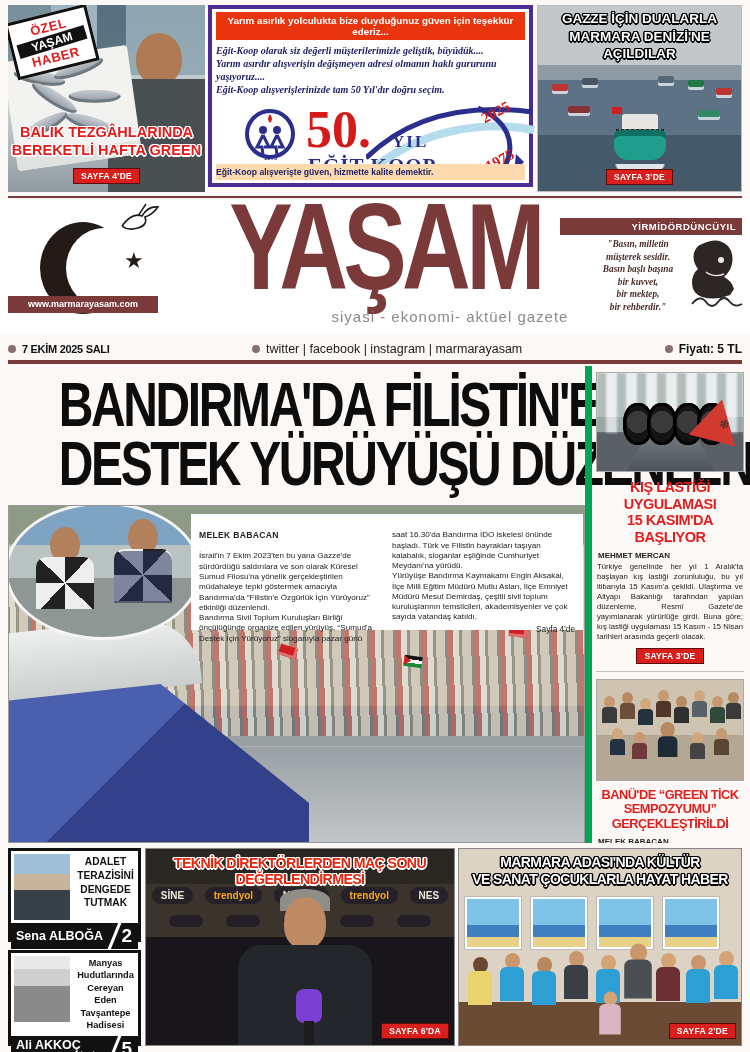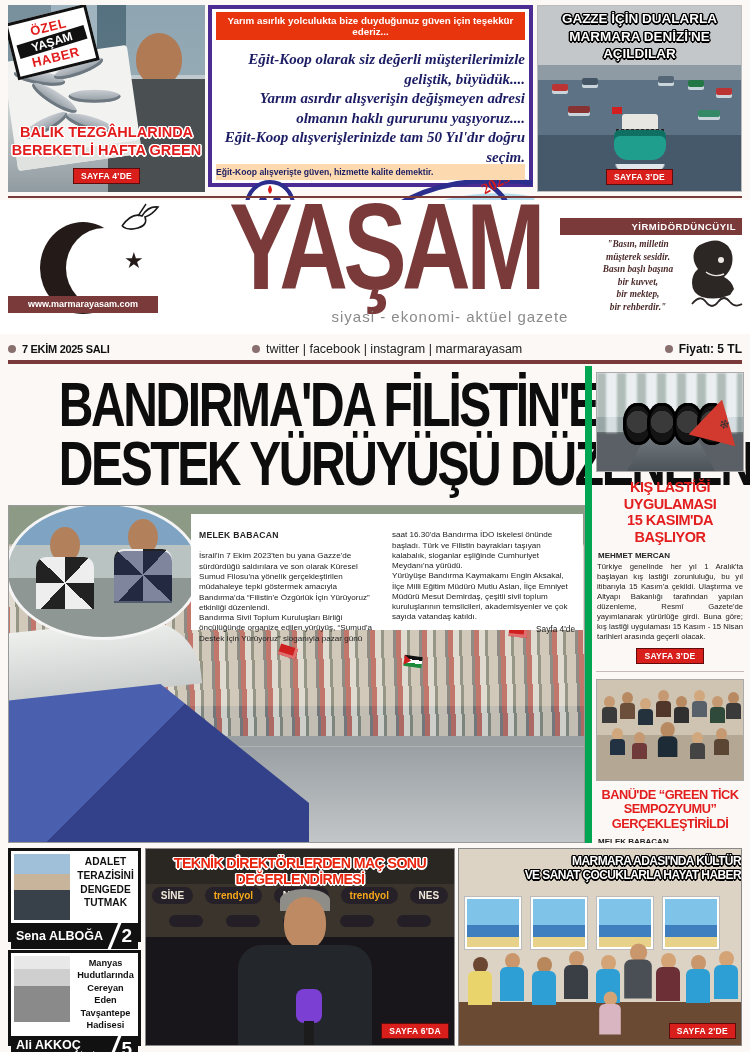--- a/index.html
+++ b/index.html
@@ -29,21 +29,21 @@
   .fish-box { left:2px; top:48px; width:125px; height:110px; background:#f2f3f1; transform:rotate(-8deg); border-radius:4px; box-shadow:inset 0 -14px 0 #dfe2de; }
   .fish { position:absolute; width:52px; height:13px; border-radius:50%; background:linear-gradient(180deg,#c8cdd2,#8d969e); box-shadow:inset 0 -3px 0 #6d7880; }
   .ozel-badge { left:2px; top:8px; width:84px; padding:3px 4px; background:#fff; border:3px solid #111; transform:rotate(-14deg); text-align:center; }
   .ozel-badge .l1,.ozel-badge .l3 { color:#e21c1c; font-weight:bold; font-size:13px; letter-spacing:.5px; }
   .ozel-badge .l2 { background:#111; color:#fff; font-weight:bold; font-size:12px; transform:rotate(-3deg); margin:1px 0; }
   .fish-head { left:0; right:0; top:118px; text-align:center; color:#e21c1c; font-weight:bold; font-size:14.5px; line-height:1.25; }
   .fish-sayfa { left:0; right:0; top:160px; text-align:center; }
 
   .panel-ad { left:208px; top:5px; width:325px; height:182px; background:#fff; border:4px solid #4a2c92; padding:3px 4px; }
   .ad-banner { background:#e8350e; color:#fff; font-weight:bold; font-size:9.8px; text-align:center; padding:3px 1px; }
-  .ad-lines { font-family:"Liberation Serif", serif; font-style:italic; font-weight:bold; color:#1b1c63; font-size:15px; text-align:right; line-height:1.3; margin-top:10px; white-space:pre-line; }
+  .ad-lines { font-family:"Liberation Serif", serif; font-style:italic; font-weight:bold; color:#1b1c63; font-size:10px; text-align:left; line-height:1.3; margin-top:4px; white-space:pre-line; }
   .ad-logo-zone { position:relative; height:86px; }
   .ad-emblem { position:absolute; left:28px; top:10px; }
   .ad-50 { position:absolute; left:90px; top:8px; font-family:"Liberation Serif", serif; font-weight:bold; font-size:52px; color:#d51a1a; line-height:1; }
   .ad-yil { position:absolute; left:176px; top:36px; font-family:"Liberation Serif", serif; font-weight:bold; font-size:17px; color:#2b2e8c; letter-spacing:2px; }
   .ad-brand { position:absolute; left:92px; top:58px; font-family:"Liberation Serif", serif; font-weight:bold; font-size:21px; color:#2b2e8c; letter-spacing:1px; }
   .ad-2025 { position:absolute; right:14px; top:8px; color:#d51a1a; font-weight:bold; font-size:15px; transform:rotate(-28deg); font-family:"Liberation Serif", serif; }
   .ad-1975 { position:absolute; right:10px; top:56px; color:#d51a1a; font-weight:bold; font-size:15px; transform:rotate(-28deg); font-family:"Liberation Serif", serif; }
   .ad-swoosh { position:absolute; left:150px; top:0; }
   .ad-footer { background:#fcd9ae; color:#1b1c63; font-weight:bold; font-size:8.6px; text-align:left; padding:3px 0; position:absolute; left:4px; right:4px; bottom:3px; }
 
@@ -163,21 +163,21 @@
   .pill2 { background:#241f26; border-radius:8px; width:34px; height:12px; }
   .coach-head { left:138px; top:48px; width:42px; height:52px; border-radius:48% 48% 44% 44%; background:#bd8a63; z-index:2; }
   .coach-hair { left:134px; top:40px; width:50px; height:22px; border-radius:50% 50% 0 0; background:#8f8d88; z-index:2; }
   .coach-body { left:92px; top:96px; width:134px; height:102px; border-radius:24px 24px 0 0; background:#23262b; z-index:2; }
   .mic { left:150px; top:140px; width:26px; height:34px; border-radius:8px; background:#7b3fd4; z-index:4; }
   .mic-stem { left:158px; top:172px; width:10px; height:26px; background:#1c1c1c; z-index:4; }
   .sport-sayfa { right:5px; bottom:6px; z-index:6; }
 
   .panel-kids { left:458px; top:848px; width:284px; height:198px; overflow:hidden; border:1px solid #888;
     background:linear-gradient(180deg,#ddd3c4 0 78%,#6b4a33 78% 100%); }
-  .kids-head { left:0; right:0; top:5px; text-align:right; color:#fff; font-weight:bold; font-size:12px; line-height:1.2; letter-spacing:-.6px; z-index:6; }
+  .kids-head { left:0; right:0; top:5px; text-align:center; color:#fff; font-weight:bold; font-size:14px; line-height:1.2; letter-spacing:-.6px; z-index:6; }
   .painting { position:absolute; top:48px; height:52px; border:2px solid #fff; background:linear-gradient(180deg,#7fc3e8 0 55%,#3f7fc0 55% 80%,#e8d28a 80% 100%); box-shadow:0 0 0 1px #bbb; }
   .kid { position:absolute; z-index:3; width:26px; text-align:center; }
   .kid-head { width:15px; height:16px; border-radius:50%; margin:0 auto; background:#c99succeed; }
   .kid-body { width:24px; height:34px; border-radius:6px 6px 0 0; margin:-2px auto 0; background:#2e9fd4; }
   .kids-sayfa { right:5px; bottom:6px; z-index:6; }
 </style>
 </head>
 <body>
 
 <div class="abs panel-fish">
@@ -219,20 +219,21 @@
       <path d="M150 58 l8 8 -10 10 z" fill="#2b2e8c"></path>
     </svg>
     <svg class="ad-emblem" width="52" height="58" viewBox="0 0 52 58">
       <circle cx="26" cy="28" r="23" fill="#fff" stroke="#2b2e8c" stroke-width="4"></circle>
       <path d="M26 8 q4 5 0 9 q-4 -4 0 -9" fill="#d51a1a"></path>
       <circle cx="19" cy="24" r="4" fill="#2b2e8c"></circle>
       <circle cx="33" cy="24" r="4" fill="#2b2e8c"></circle>
       <path d="M19 29 l-6 12 h5 l1 8 M19 29 l6 12 h-5 M33 29 l-6 12 h5 l1 8 M33 29 l6 12 h-5" stroke="#2b2e8c" stroke-width="3" fill="none"></path>
       <text x="20" y="54" font-size="6" fill="#2b2e8c" font-weight="bold">1975</text>
     </svg>
+    <div class="ad-50">50.</div>
     <div class="ad-yil">YIL</div>
     <div class="ad-brand">EĞİT-KOOP</div>
     <div class="ad-2025">2025</div>
     <div class="ad-1975">1975</div>
   </div>
   <div class="ad-footer">Eğit-Koop alışverişte güven, hizmette kalite demektir.</div>
 </div>
 
 <div class="abs panel-gazze">
   <div class="abs gazze-head ob">

